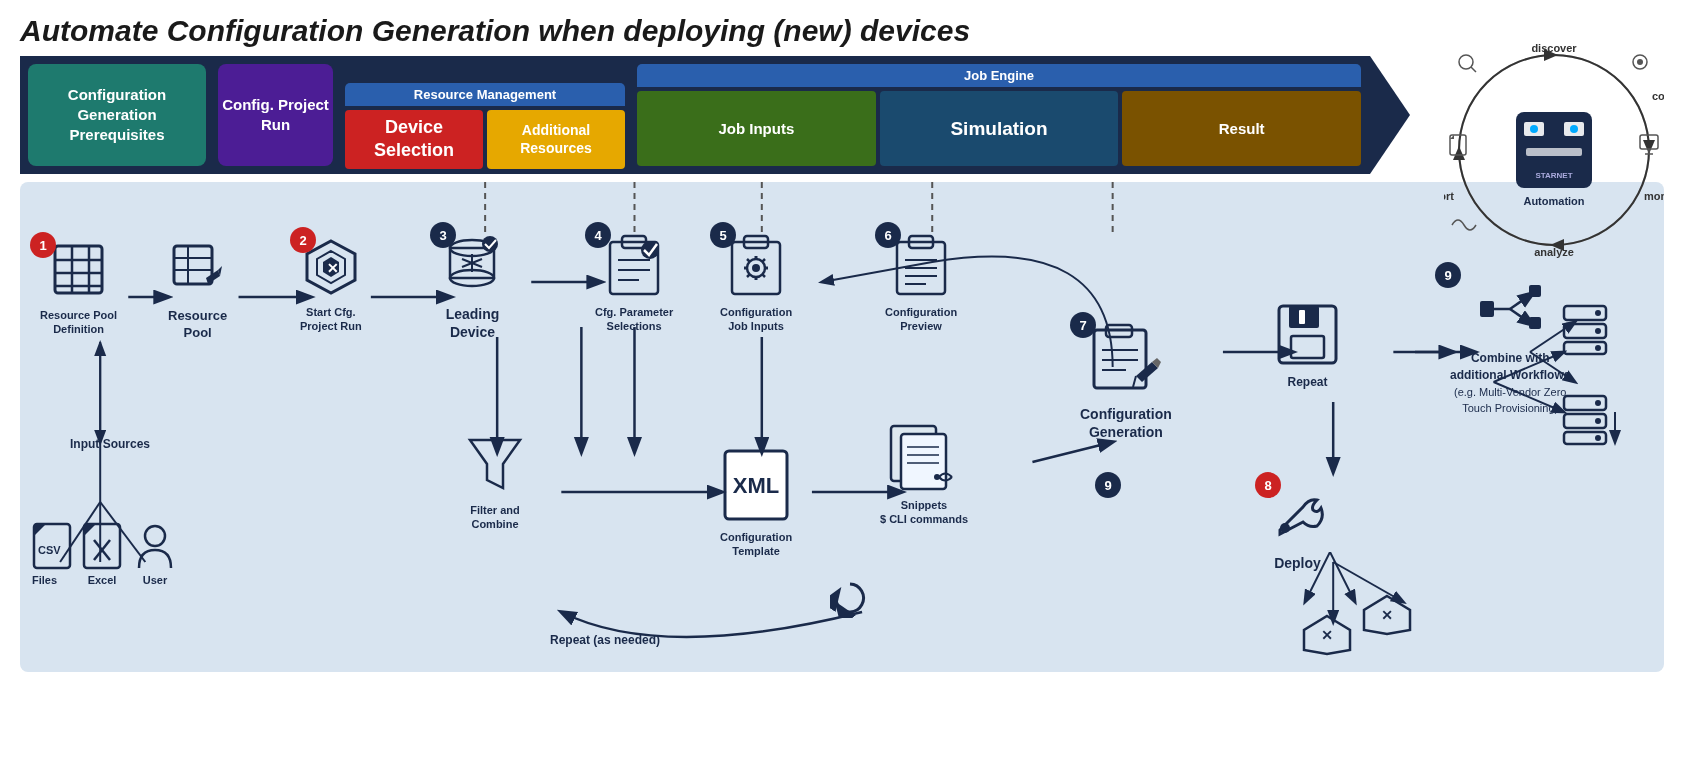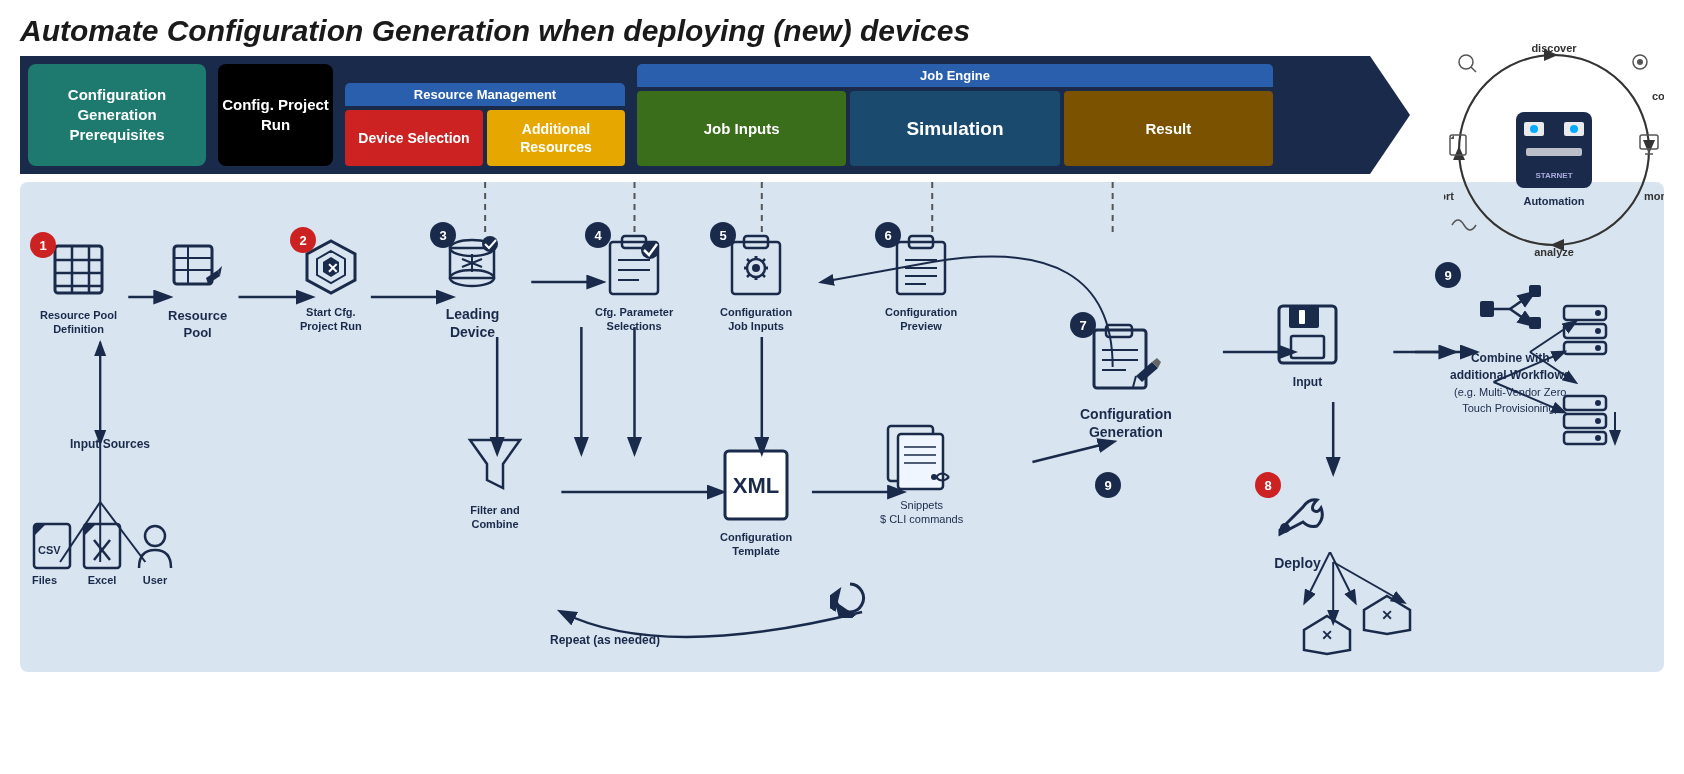--- a/index.html
+++ b/index.html
@@ -28,39 +28,39 @@
   <div class="main-title" style="font-size:30px; font-weight:900; padding:14px 20px 8px 20px; font-style:italic;">Automate Configuration Generation when deploying (new) devices</div>
 
   <div style="position:relative; margin:0 20px; height:118px;">
 
     <div style="position:absolute; top:0; left:0; width:1390px; height:118px; background:#1a2a4a; clip-path:polygon(0 0, 1350px 0, 1390px 59px, 1350px 118px, 0 118px); z-index:0;"></div>
 
     <div style="position:absolute; top:8px; left:8px; width:178px; height:102px; background:#1e7a6e; border-radius:8px; display:flex; align-items:center; justify-content:center; z-index:2; padding:8px;">
       <span style="color:#fff; font-weight:800; font-size:15px; text-align:center; line-height:1.35;">Configuration Generation Prerequisites</span>
     </div>
 
-    <div style="position:absolute; top:8px; left:198px; width:115px; height:102px; background:#000000; border-radius:8px; display:flex; align-items:center; justify-content:center; z-index:2; ">
+    <div style="position:absolute; top:8px; left:198px; width:115px; height:102px; background:#4c1d95; border-radius:8px; display:flex; align-items:center; justify-content:center; z-index:2; ">
       <span style="color:#fff; font-weight:800; font-size:15px; text-align:center; line-height:1.35;">Config. Project Run</span>
     </div>
 
     <div style="position:absolute; top:8px; left:325px; width:280px; height:102px; z-index:2; display:flex; flex-direction:column; gap:4px;">
       <div style="background:#2a5fad; border-radius:5px 5px 0 0; color:#fff; font-weight:700; font-size:13px; text-align:center; padding:4px 2px; flex-shrink:0;margin-top:19px;">
         <span>Resource Management</span>
       </div>
       <div style="display:flex; gap:4px; flex:1;">
         <div style="flex:1; background:#cc2222; border-radius:4px; display:flex; align-items:center; justify-content:center; padding:6px;">
-          <span style="color:#fff; font-weight:700; font-size:14px; text-align:center; line-height:1.3;">Device Selection</span>
+          <span style="color:#fff; font-weight:700; font-size:18px; text-align:center; line-height:1.3;">Device Selection</span>
         </div>
         <div style="flex:1; background:#e6a800; border-radius:4px; display:flex; align-items:center; justify-content:center; padding:6px;">
           <span style="color:#fff; font-weight:700; font-size:14px; text-align:center; line-height:1.3;">Additional Resources</span>
         </div>
       </div>
     </div>
 
-    <div style="position:absolute; top:8px; left:617px; width:636px; height:102px; z-index:2; display:flex; flex-direction:column; gap:4px;">
+    <div style="position:absolute; top:8px; left:617px; width:724px; height:102px; z-index:2; display:flex; flex-direction:column; gap:4px;">
       <div style="background:#2a5fad; border-radius:5px 5px 0 0; color:#fff; font-weight:700; font-size:13px; text-align:center; padding:4px 6px; flex-shrink:0;">
         <span>Job Engine</span>
       </div>
       <div style="display:flex; gap:4px; flex:1;">
         <div style="flex:1; background:#3a6e1a; border-radius:4px; display:flex; align-items:center; justify-content:center; padding:6px;">
           <span style="color:#fff; font-weight:700; font-size:15px; text-align:center;">Job Inputs</span>
         </div>
         <div style="flex:1; background:#1a4a6e; border-radius:4px; display:flex; align-items:center; justify-content:center; padding:6px;">
           <span style="color:#fff; font-weight:700; font-size:19px; text-align:center;">Simulation</span>
         </div>
@@ -324,21 +324,21 @@
           <rect x="14" y="12" width="45" height="55" rx="3" fill="#f0f6ff" stroke="#1a2a4a" stroke-width="2.5"></rect>
           <line x1="20" y1="25" x2="52" y2="25" stroke="#1a2a4a" stroke-width="1.5"></line>
           <line x1="20" y1="33" x2="52" y2="33" stroke="#1a2a4a" stroke-width="1.5"></line>
           <line x1="20" y1="41" x2="52" y2="41" stroke="#1a2a4a" stroke-width="1.5"></line>
 
           <path d="M52 55 Q58 48 65 55" stroke="#1a2a4a" stroke-width="2" fill="none"></path>
           <path d="M52 55 Q58 62 65 55" stroke="#1a2a4a" stroke-width="2" fill="none"></path>
           <circle cx="50" cy="55" r="3" fill="#1a2a4a"></circle>
         </svg>
       </div>
-      <div style="font-size:11px;font-weight:400;color:#1a2a4a;text-align:center;margin-top:2px;line-height:1.3;">Snippets<br>$ CLI commands</div>
+      <div style="font-size:11px;font-weight:700;color:#1a2a4a;text-align:center;margin-top:2px;line-height:1.3;">Snippets<br>$ CLI commands</div>
     </div>
 
     <div style="position:absolute; top:140px; left:1060px; display:flex; flex-direction:column; align-items:center;">
       <div style="background:#1a2a4a; width:26px;height:26px;border-radius:50%;color:#fff;font-weight:900;font-size:13px;display:flex;align-items:center;justify-content:center;position:absolute;top:-10px;left:-10px;z-index:5;">7</div>
       <div>
         <svg width="75" height="75" viewBox="0 0 75 75">
           <rect x="6" y="8" width="52" height="58" rx="3" fill="none" stroke="#1a2a4a" stroke-width="3"></rect>
           <rect x="18" y="3" width="26" height="12" rx="3" fill="none" stroke="#1a2a4a" stroke-width="2.5"></rect>
           <line x1="14" y1="28" x2="50" y2="28" stroke="#1a2a4a" stroke-width="2"></line>
           <line x1="14" y1="38" x2="50" y2="38" stroke="#1a2a4a" stroke-width="2"></line>
@@ -357,21 +357,21 @@
     <div style="position:absolute; top:120px; left:1255px; display:flex; flex-direction:column; align-items:center;">
       <div>
         <svg width="65" height="65" viewBox="0 0 65 65">
 
           <rect x="4" y="4" width="57" height="57" rx="4" fill="none" stroke="#1a2a4a" stroke-width="3"></rect>
           <rect x="14" y="4" width="30" height="22" rx="2" fill="#1a2a4a"></rect>
           <rect x="16" y="34" width="33" height="22" rx="2" fill="none" stroke="#1a2a4a" stroke-width="2.5"></rect>
           <rect x="24" y="8" width="6" height="14" rx="1" fill="#fff"></rect>
         </svg>
       </div>
-      <div style="font-size:12px;font-weight:700;color:#1a2a4a;text-align:center;margin-top:4px;">Input</div>
+      <div style="font-size:12px;font-weight:700;color:#1a2a4a;text-align:center;margin-top:4px;">Repeat</div>
     </div>
 
     <div style="position:absolute; top:300px; left:1245px; display:flex; flex-direction:column; align-items:center;">
       <div style="background:#cc2222; width:26px;height:26px;border-radius:50%;color:#fff;font-weight:900;font-size:13px;display:flex;align-items:center;justify-content:center;position:absolute;top:-10px;left:-10px;z-index:5;">8</div>
       <div>
         <svg width="65" height="65" viewBox="0 0 65 65">
 
           <path d="M15 48 L38 25 Q44 16 52 18 Q46 24 48 28 Q52 32 56 26 Q60 36 52 44 Q44 46 38 40 L15 52 Z" fill="none" stroke="#1a2a4a" stroke-width="3"></path>
           <circle cx="20" cy="46" r="5" fill="#1a2a4a"></circle>
         </svg>

